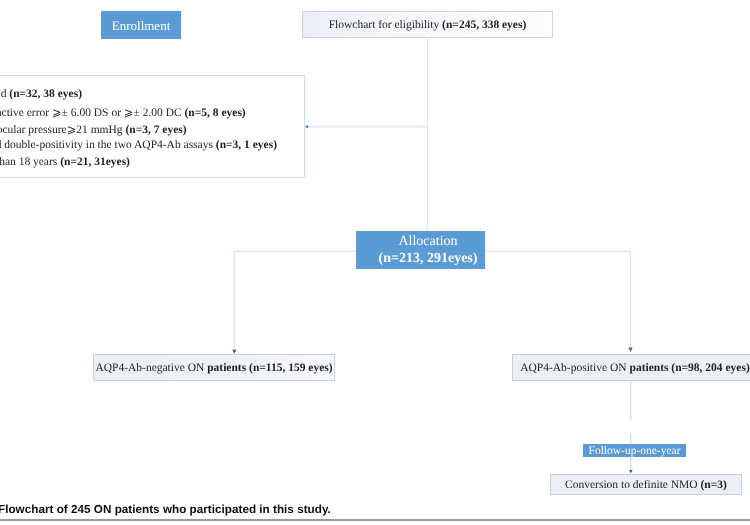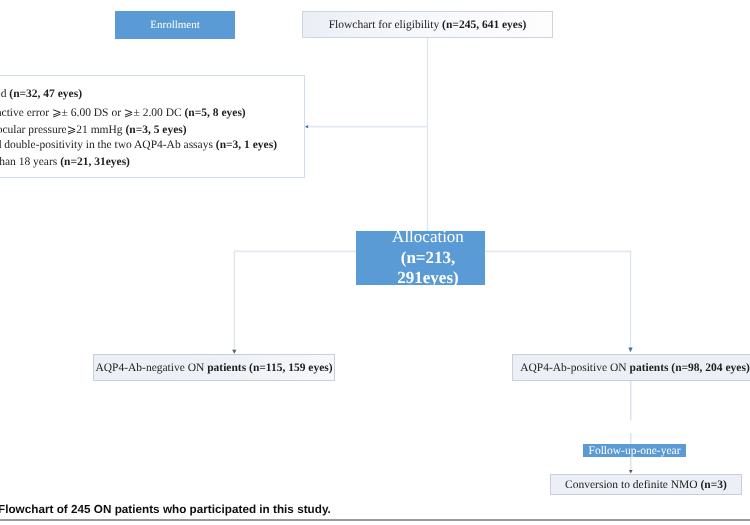--- a/index.html
+++ b/index.html
@@ -14,26 +14,26 @@
   .outline{background:#ecf0f6;border:1px solid #c8cfdb;color:#1d1d1d;display:flex;
            align-items:center;justify-content:center;text-align:center;}
   .excl{position:absolute;box-sizing:border-box;background:#ffffff;border:1px solid #cfdceb;}
   .excl-line{position:absolute;white-space:nowrap;color:#1d1d1d;font-size:11.5px;}
   .b{font-weight:bold;}
   .cap{position:absolute;font-family:"Liberation Sans",sans-serif;font-weight:bold;
        color:#0d0d0d;white-space:nowrap;}
   svg.conn{position:absolute;left:0;top:0;width:750px;height:525px;overflow:visible;}
 
   
-  #n-enrollment{left:115px;top:11px;width:120px;height:28px;font-size:11px;padding-top:2px;}
+  #n-enrollment{left:101px;top:11px;width:80px;height:28px;font-size:13px;padding-top:2px;}
   #n-assessed  {left:302px;top:11px;width:251px;height:27px;font-size:11.5px;
                 background:linear-gradient(90deg,#eaeef5 0%,#f6f7fb 38%,#fdfdfe 100%);
                 border-color:#ccd4e0;}
   #n-excluded  {left:-130px;top:75px;width:435px;height:103px;}
-  #n-allocation{left:356px;top:231px;width:129px;height:54px;font-size:17px;flex-direction:column;padding-left:15px;}
+  #n-allocation{left:356px;top:231px;width:129px;height:38px;font-size:14px;flex-direction:column;padding-left:15px;}
   #n-negative  {left:93px;top:354px;width:242px;height:27px;font-size:11.5px;
                 background:linear-gradient(90deg,#ecf0f6 0%,#eef1f7 55%,#f7f8fb 100%);}
   #n-positive  {left:512px;top:354px;width:246px;height:27px;font-size:11.5px;}
   #n-followup  {left:583px;top:444px;width:103px;height:13px;font-size:11.5px;overflow:visible;}
   #n-conversion{left:550px;top:474px;width:192px;height:21px;font-size:11.5px;white-space:nowrap;}
   #e0{left:92px;top:12px;}
   #e1{left:105px;top:29px;}
   #e2{left:104px;top:46px;}
   #e3{left:111.3px;top:63px;}
   #e4{left:101px;top:80px;}
@@ -57,27 +57,27 @@
     <line x1="630.8" y1="381" x2="630.8" y2="420.5" stroke="#cfdbe9" stroke-width="1.1"></line>
     <line x1="630.8" y1="433" x2="630.8" y2="470" stroke="#cfdbe9" stroke-width="1.1"></line>
     <polygon points="630.8,473.4 629,470 632.6,470" fill="#49596a"></polygon>
   </svg>
 
   <div class="box fill" id="n-enrollment">
     <span>Enrollment</span>
   </div>
 
   <div class="box outline" id="n-assessed">
-    <span><span>Flowchart for eligibility </span><span class="b">(n=245, 641 eyes)</span></span>
+    <span><span>Flowchart for eligibility </span><span class="b">(n=245, 338 eyes)</span></span>
   </div>
 
   <div class="excl" id="n-excluded">
-    <div class="excl-line" id="e0"><span>Excluded </span><span class="b">(n=32, 47 eyes)</span></div>
+    <div class="excl-line" id="e0"><span>Excluded </span><span class="b">(n=32, 38 eyes)</span></div>
     <div class="excl-line" id="e1"><span>Refractive error ⩾± 6.00 DS or ⩾± 2.00 DC </span><span class="b">(n=5, 8 eyes)</span></div>
-    <div class="excl-line" id="e2"><span>Intraocular pressure⩾21 mmHg </span><span class="b">(n=3, 5 eyes)</span></div>
+    <div class="excl-line" id="e2"><span>Intraocular pressure⩾21 mmHg </span><span class="b">(n=3, 7 eyes)</span></div>
     <div class="excl-line" id="e3"><span>Had double-positivity in the two AQP4-Ab assays </span><span class="b">(n=3, 1 eyes)</span></div>
     <div class="excl-line" id="e4"><span>Less than 18 years </span><span class="b">(n=21, 31eyes)</span></div>
   </div>
 
   <div class="box fill" id="n-allocation">
     <span>Allocation</span>
     <span class="b">(n=213, 291eyes)</span>
   </div>
 
   <div class="box outline" id="n-negative">

